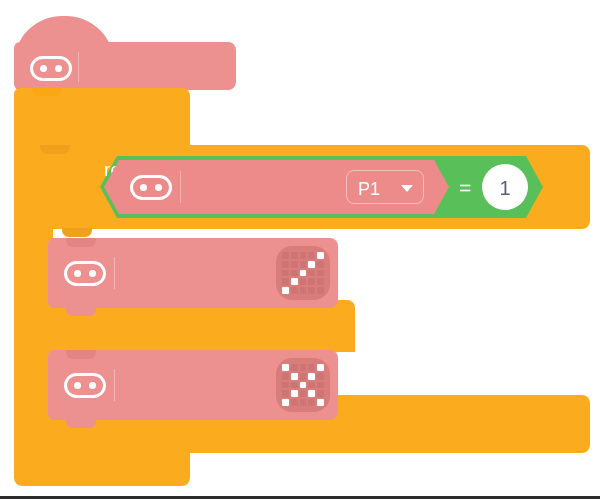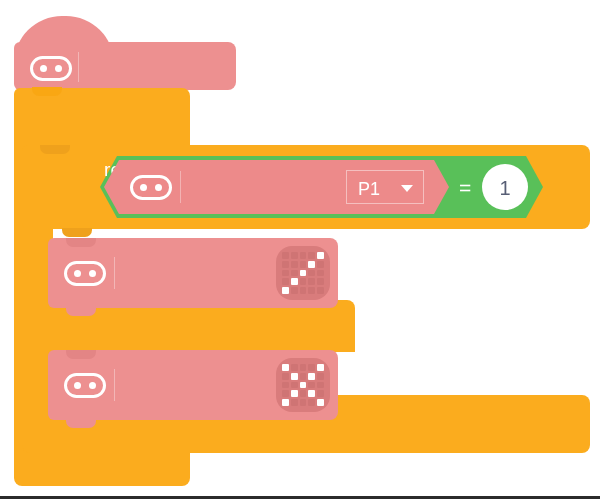--- a/index.html
+++ b/index.html
@@ -310,21 +310,21 @@
   #readpin .divider { left: 76px; top: 11px; height: 32px; }
   #readpin .rp-label { left: 90px; top: 17px; }
 
   .dropdown {
     position: absolute;
     left: 242px;
     top: 10px;
     width: 78px;
     height: 34px;
     border: 1.5px solid rgba(255,255,255,.45);
-    border-radius: 0;
+    border-radius: 8px;
     box-sizing: border-box;
   }
   .dropdown .dd-text {
     position: absolute;
     left: 11px;
     top: 8px;
     font-size: 18px;
     color: #ffffff;
   }
   .dd-caret {

